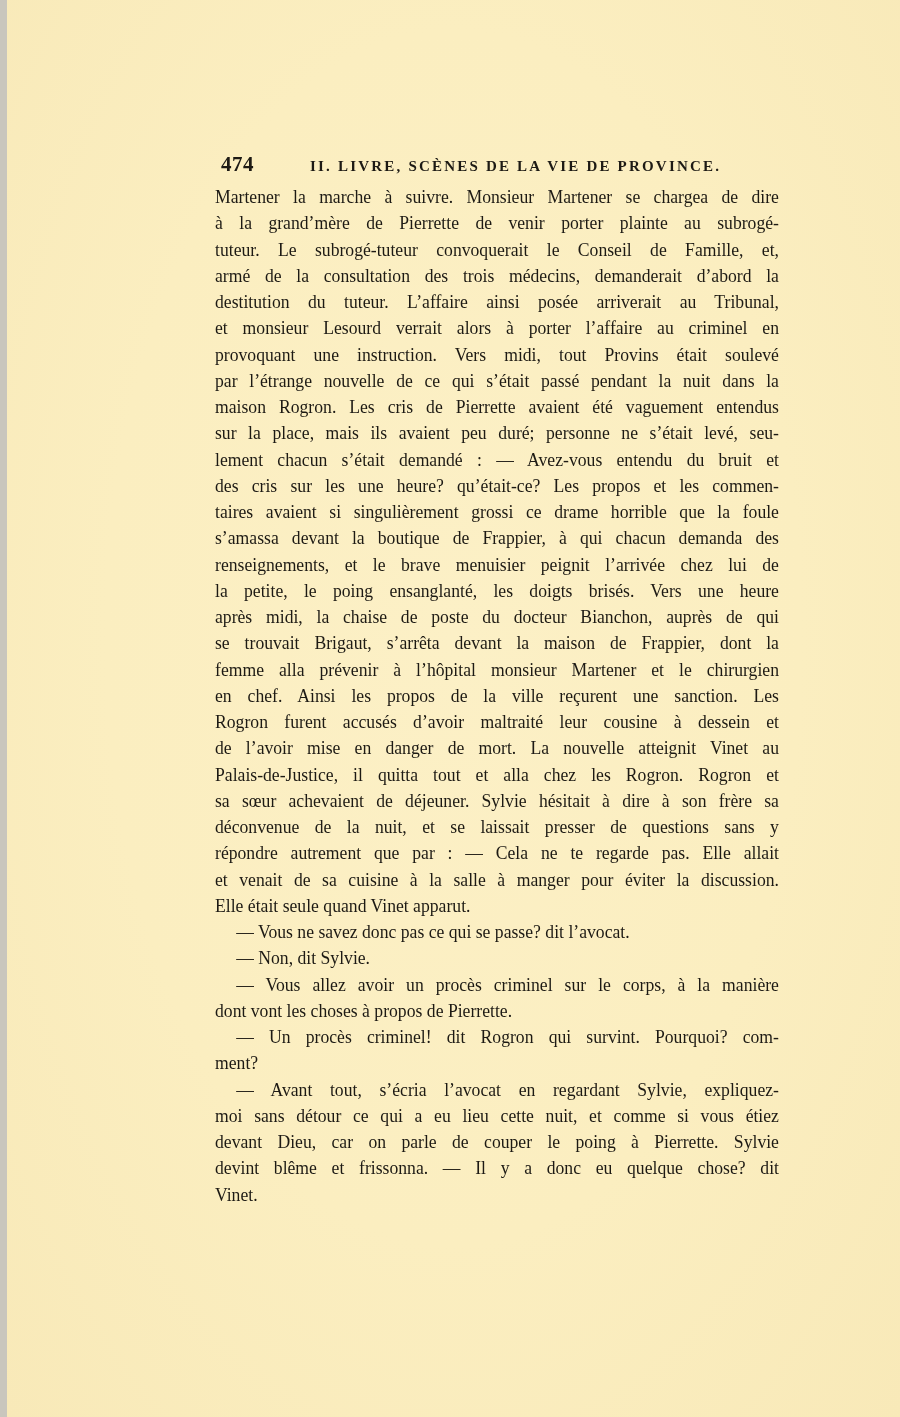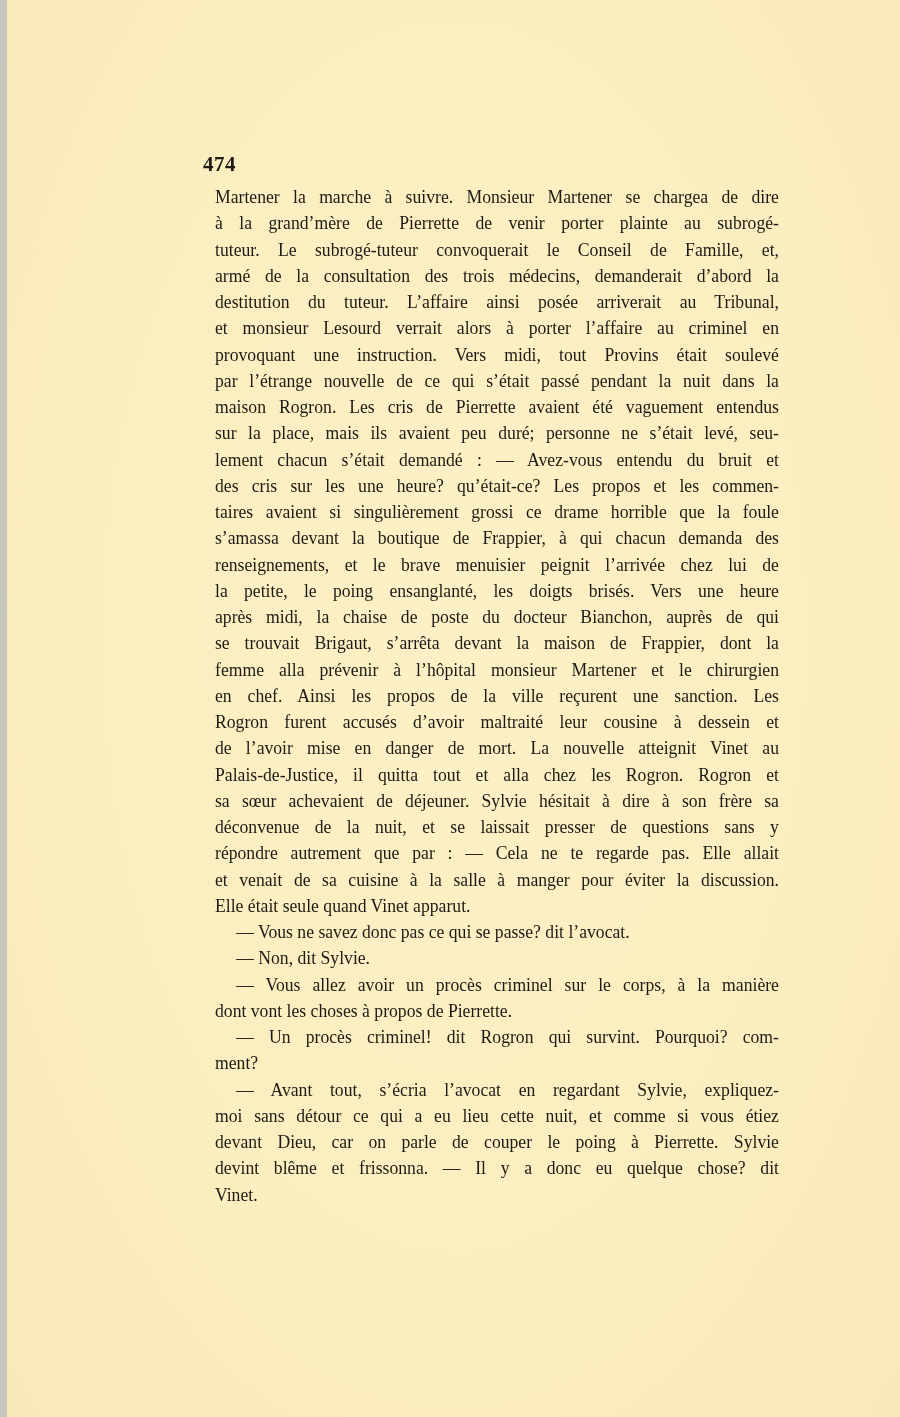--- a/index.html
+++ b/index.html
@@ -22,21 +22,21 @@
       background: #c9c6bd;
     }
     .page {
       position: absolute;
       left: 7px; top: 0;
       width: 893px; height: 1417px;
       background: radial-gradient(ellipse at 50% 45%, #fcf0c6 0%, #fbeec0 55%, #f8e9b8 100%);
     }
     .header {
       position: absolute;
-      left: 196px;
+      left: 214px;
       top: 151px;
       width: 566px;
       height: 26px;
       display: flex;
       align-items: baseline;
       font-size: 19px;
       line-height: 26px;
       gap: 19px;
     }
     .page-number {
@@ -82,20 +82,21 @@
       width: 590px;
     }
   </style>
 </head>
 <body>
 
 <div class="left-strip"></div>
 <div class="page">
   <div class="header">
     <span class="page-number">474</span>
+    <span class="running-title">II. LIVRE, SCÈNES DE LA VIE DE PROVINCE.</span>
   </div>
 </div>
 
 <div class="body-text" id="body-text">
     <span class="line">Martener la marche à suivre. Monsieur Martener se chargea de dire</span>
     <span class="line">à la grand’mère de Pierrette de venir porter plainte au subrogé-</span>
     <span class="line">tuteur. Le subrogé-tuteur convoquerait le Conseil de Famille, et,</span>
     <span class="line">armé de la consultation des trois médecins, demanderait d’abord la</span>
     <span class="line">destitution du tuteur. L’affaire ainsi posée arriverait au Tribunal,</span>
     <span class="line">et monsieur Lesourd verrait alors à porter l’affaire au criminel en</span>

